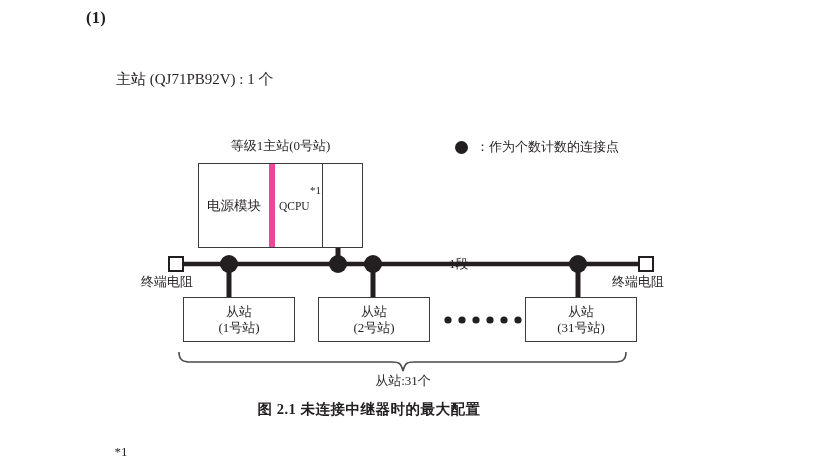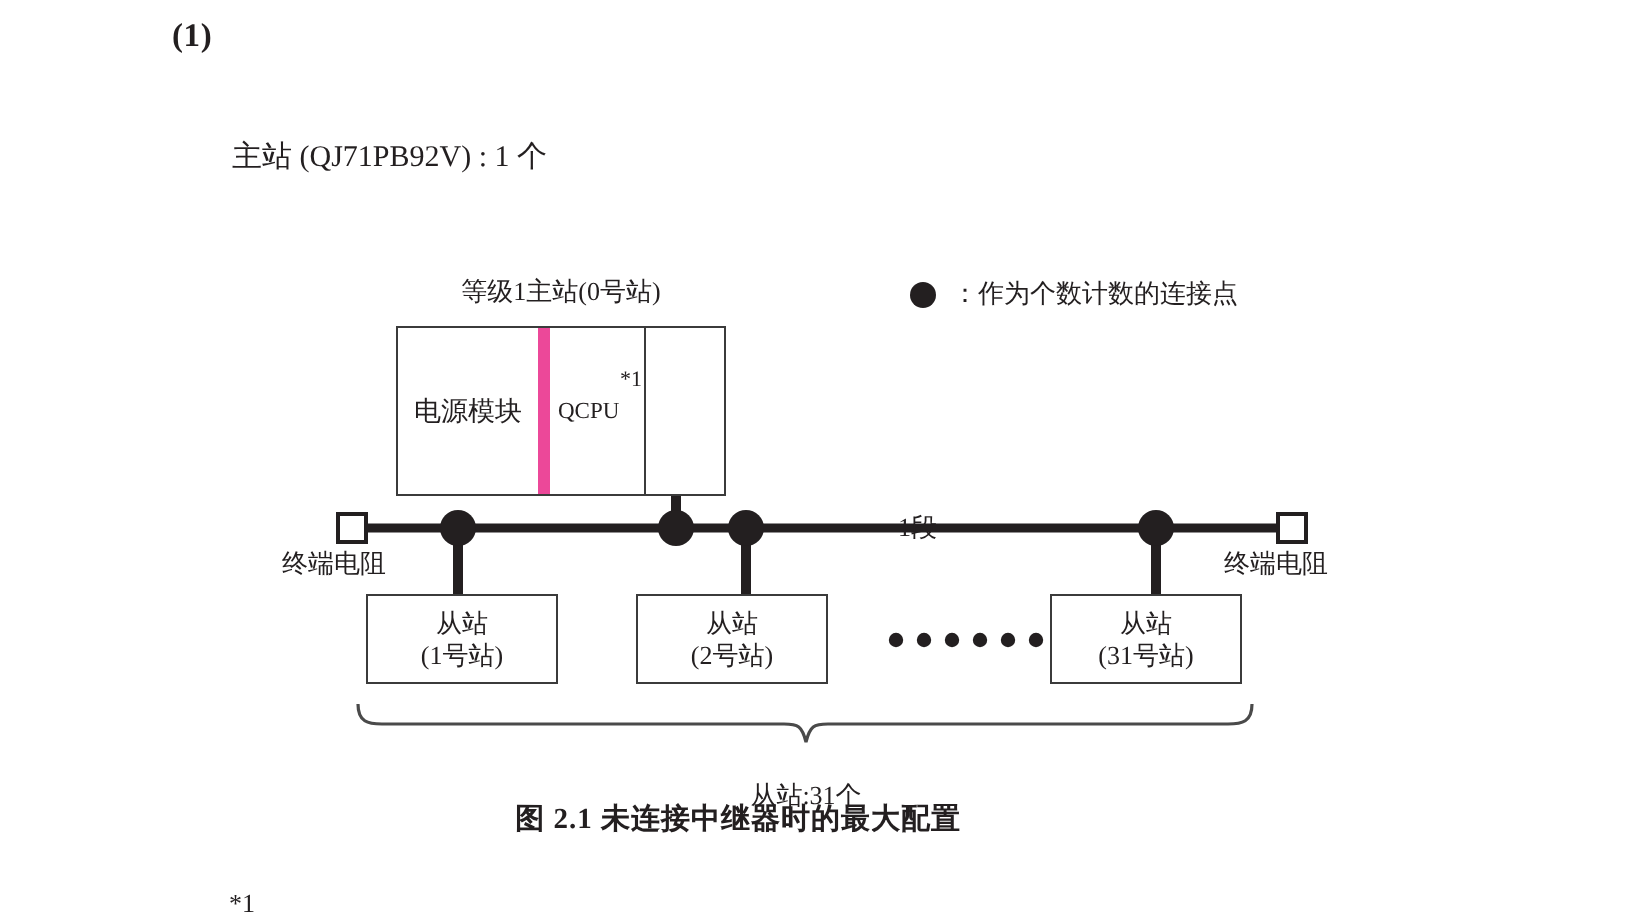--- a/index.html
+++ b/index.html
@@ -117,21 +117,21 @@
     border: 1px solid #3b3b3b;
     background: #ffffff;
     display: flex;
     align-items: center;
     justify-content: center;
     text-align: center;
     font-size: 13px;
     line-height: 16px;
     white-space: pre-line;
     top: 297px;
-    width: 96px;
+    width: 112px;
     height: 45px;
   }
   #slave-1 { left: 183px; }
   #slave-2 { left: 318px; }
   #slave-31 { left: 525px; }
 
   
   #figure-caption {
     position: absolute;
     left: 0;
@@ -240,19 +240,19 @@
 
   <path d="M 179,352 C 179,361 184,362 191,362
            L 392,362 C 399,362 401,363 403,371
            C 405,363 407,362 414,362
            L 614,362 C 621,362 626,361 626,352" fill="none" stroke="#4a4a4a" stroke-width="1.6"></path>
 </svg>
 
 <div class="lbl" style="left:141px; top:274px;">终端电阻</div>
 <div class="lbl" style="left:612px; top:274px;">终端电阻</div>
 <div class="lbl" style="left:449px; top:244px;margin-top:12px;">1段</div>
-<div class="lbl center" style="left:303px; top:390px; width:200px;">从站:31个</div>
+<div class="lbl center" style="left:303px; top:373px; width:200px;">从站:31个</div>
 
 <div id="figure-caption">图 2.1  未连接中继器时的最大配置</div>
 <div id="footnote">
   <span id="footnote-mark">*1</span>
   
 </div>
 
 </body></html>

